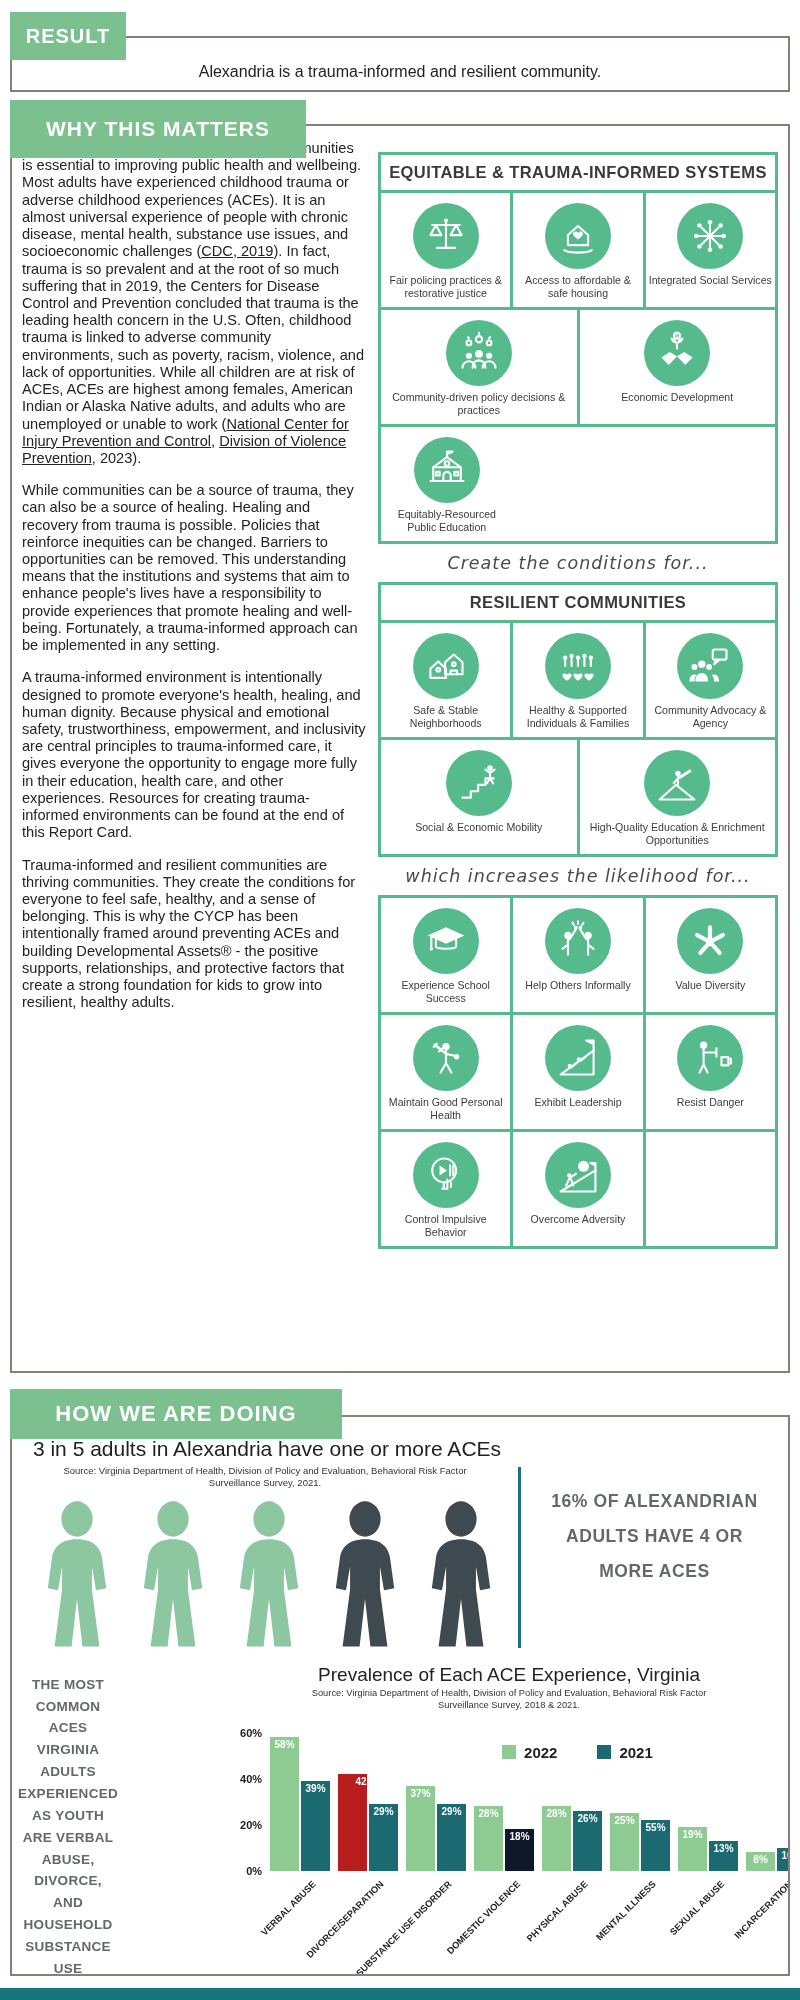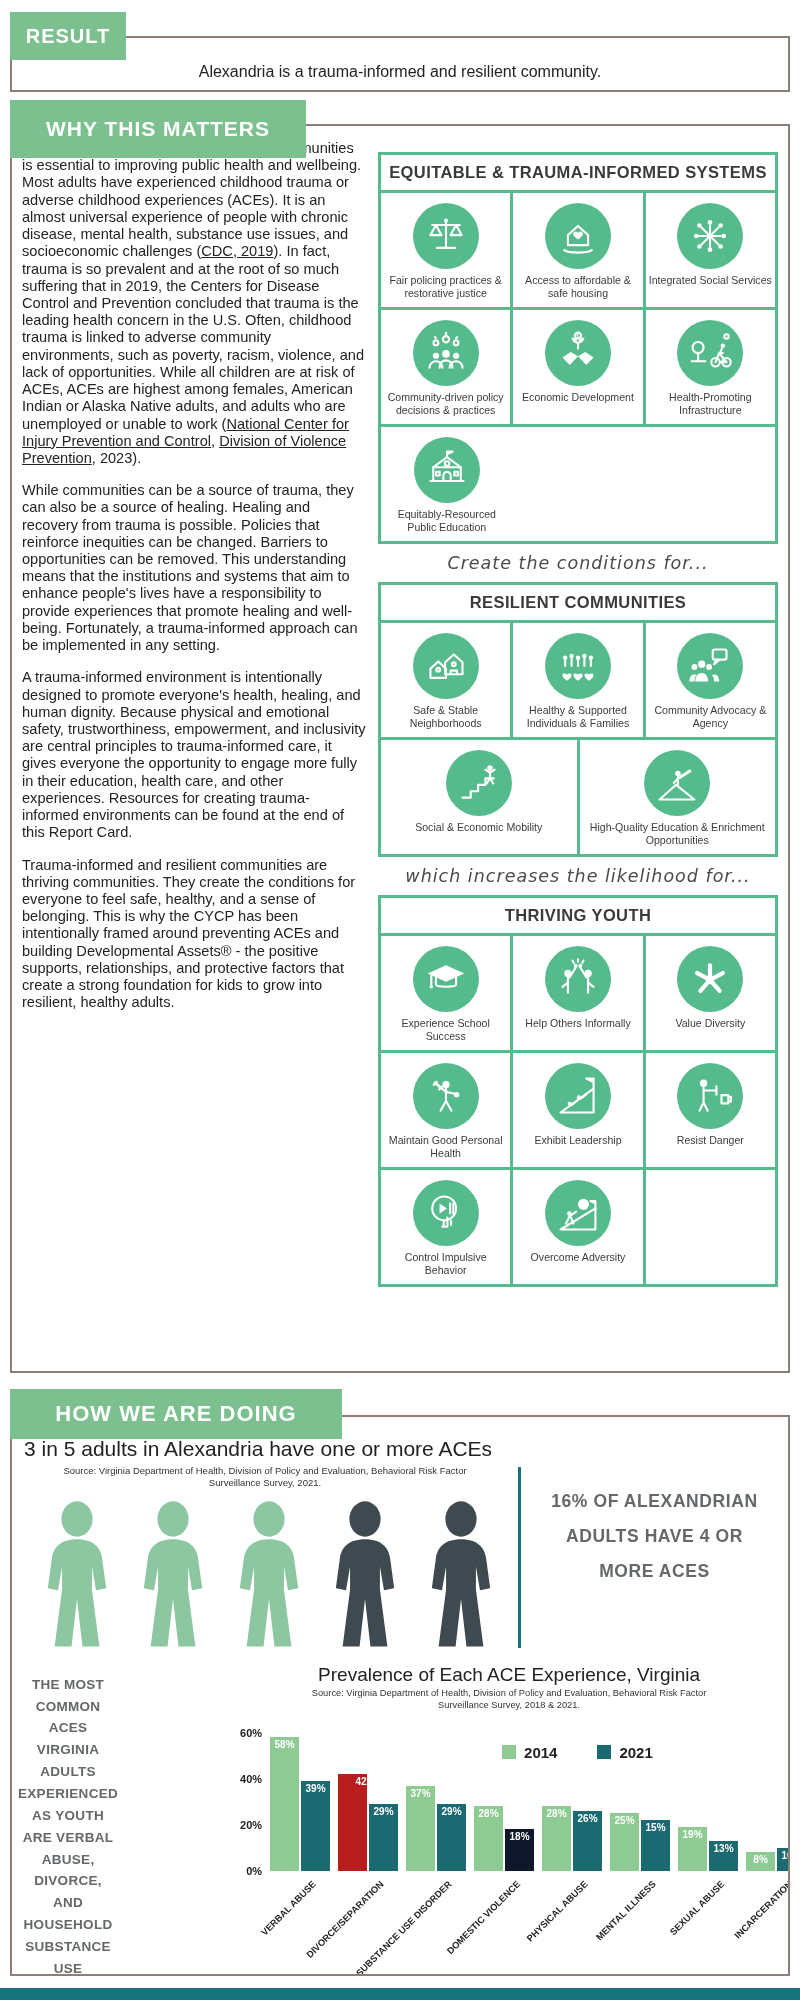--- a/index.html
+++ b/index.html
@@ -41,21 +41,21 @@
   .connector { text-align:center; font-size:17.5px; color:#4a4a4a; margin:9px 0; font-style:italic;
                letter-spacing:1px; font-family:"DejaVu Sans", sans-serif; }
 
   
   .how-section { position:relative; height:605px; }
   .how-tab { left:10px; top:6px; width:332px; height:50px; font-size:22px; }
   .how-box { position:absolute; left:10px; right:10px; top:32px; bottom:12px; border:2px solid #8c7e74;
              display:flex; flex-direction:column; overflow:hidden; }
   .how-top { display:flex; height:258px; }
   .stat-block { width:506px; padding-top:16px; }
-  .stat-headline { font-size:21px; color:#222; margin:4px 8px 4px 12px; }
+  .stat-headline { font-size:21px; color:#222; text-align:center; margin:4px 8px 4px 12px; }
   .stat-source { font-size:9.5px; color:#333; text-align:center; line-height:1.3; margin:0 40px; }
   .people-row { display:flex; gap:14px; padding:10px 0 0 24px; }
   .v-divider { width:3px; background:#17747c; margin:50px 0 8px; }
   .callout-wrap { flex:1; display:flex; align-items:center; justify-content:center; padding:0 14px; }
   .callout { font-weight:bold; color:#64686a; font-size:17.5px; line-height:2.0; letter-spacing:.6px;
              text-align:center; max-width:230px; }
   .h-divider { height:3px; background:#17747c; }
   .how-bottom { flex:1; display:flex;gap:44px; }
   .sidebar { width:146px; padding:18px 6px 0; }
   .sidebar-text { font-weight:bold; color:#64686a; font-size:13.5px; line-height:1.62; text-align:center; letter-spacing:.3px; }
@@ -169,35 +169,20 @@
                     <svg viewBox="0 0 48 48" width="44" height="44" fill="none" stroke="#ffffff" stroke-width="2.3" stroke-linecap="round" stroke-linejoin="round">
                       <path d="M7 29l9-6 8 4.5-9 9.5zM41 29l-9-6-8 4.5 9 9.5z" fill="#fff" stroke="none"></path>
                       <path d="M24 19v-5"></path>
                       <path d="M24 14c-4.3-.5-6.8-3.3-7-6.8 3.9.2 6.7 2.6 7 6.8zM24 14c4.3-.5 6.8-3.3 7-6.8-3.9.2-6.7 2.6-7 6.8z" fill="#fff" stroke="none"></path>
                       <circle cx="24" cy="5" r="3.4"></circle>
                       <text x="24" y="7.3" text-anchor="middle" font-size="6.5" fill="#fff" stroke="none" font-family="sans-serif">$</text>
                     </svg>
                   </div>
                   <div class="cell-label">Economic Development</div>
                 </div>
-                <div class="grid-cell">
-                  <div class="icon-circle">
-                    <svg viewBox="0 0 48 48" width="44" height="44" fill="none" stroke="#ffffff" stroke-width="2.3" stroke-linecap="round" stroke-linejoin="round">
-                      <circle cx="11" cy="18" r="6"></circle>
-                      <path d="M11 24v9M4 33h15"></path>
-                      <circle cx="30" cy="34" r="4.6"></circle>
-                      <circle cx="42" cy="34" r="4.6"></circle>
-                      <path d="M30 34l4-10h4M34 24l8 10M35 34h7"></path>
-                      <circle cx="38" cy="16" r="2.4" fill="#fff" stroke="none"></circle>
-                      <path d="M37 19l-2 5"></path>
-                      <circle cx="42" cy="6" r="2.4"></circle>
-                    </svg>
-                  </div>
-                  <div class="cell-label">Health-Promoting Infrastructure</div>
-                </div>
               </div>
               <div class="grid-row single">
                 <div class="grid-cell">
                   <div class="icon-circle">
                     <svg viewBox="0 0 48 48" width="44" height="44" fill="none" stroke="#ffffff" stroke-width="2.3" stroke-linecap="round" stroke-linejoin="round">
                       <path d="M6 36h36M9 36V21h30v15"></path>
                       <path d="M9 21l15-11 15 11"></path>
                       <path d="M24 10V4h6l-6 2.6"></path>
                       <circle cx="24" cy="17" r="2.5"></circle>
                       <path d="M20 36v-6a4 4 0 018 0v6"></path>
@@ -279,21 +264,20 @@
                       <path d="M25 17v9M25 19l-4.5 5"></path>
                       <path d="M27 18l11-7" stroke-width="3.2"></path>
                     </svg>
                   </div>
                   <div class="cell-label">High-Quality Education &amp; Enrichment Opportunities</div>
                 </div>
               </div>
             </div>
           <div class="connector">which increases the likelihood for...</div>
           <div class="icon-box" id="box-2">
-              <div class="icon-box-title">THRIVING YOUTH</div>
               <div class="grid-row">
                 <div class="grid-cell">
                   <div class="icon-circle">
                     <svg viewBox="0 0 48 48" width="44" height="44" fill="none" stroke="#ffffff" stroke-width="2.3" stroke-linecap="round" stroke-linejoin="round">
                       <path d="M24 9L4 18l20 9 20-9z" fill="#fff" stroke="none"></path>
                       <path d="M13 22v8c0 3.2 22 3.2 22 0v-8"></path>
                       <path d="M8 20v10"></path>
                       <circle cx="8" cy="32.5" r="1.9" fill="#fff" stroke="none"></circle>
                     </svg>
                   </div>
@@ -434,21 +418,21 @@
         <div class="sidebar">
           <div class="sidebar-text">THE MOST COMMON ACES VIRGINIA ADULTS EXPERIENCED AS YOUTH ARE VERBAL ABUSE, DIVORCE, AND HOUSEHOLD SUBSTANCE USE DISORDER.</div>
         </div>
         <div class="v-divider2"></div>
         <div class="chart-area">
           <div class="chart-title">Prevalence of Each ACE Experience, Virginia</div>
           <div class="chart-source">Source: Virginia Department of Health, Division of Policy and Evaluation, Behavioral Risk Factor Surveillance Survey, 2018 &amp; 2021.</div>
           <div class="legend" id="chart-legend">
               <div class="legend-item">
                 <span class="legend-swatch" style="background: rgb(142, 203, 146);"></span>
-                <span>2014</span>
+                <span>2022</span>
               </div>
               <div class="legend-item">
                 <span class="legend-swatch" style="background: rgb(27, 106, 113);"></span>
                 <span>2021</span>
               </div>
             </div>
           <div class="plot" id="chart-plot">
               <span class="ytick" style="bottom: -6px;">0%</span>
               <span class="ytick" style="bottom: 40px;">20%</span>
               <span class="ytick" style="bottom: 86px;">40%</span>
@@ -496,21 +480,21 @@
                 <div class="bar" style="height: 59.8px; background: rgb(27, 106, 113);">
                   <span class="bar-value">26%</span>
                 </div>
                 <div class="xlabel">Physical Abuse</div>
               </div>
               <div class="bar-group">
                 <div class="bar" style="height: 57.5px; background: rgb(142, 203, 146);">
                   <span class="bar-value">25%</span>
                 </div>
                 <div class="bar" style="height: 50.6px; background: rgb(27, 106, 113);">
-                  <span class="bar-value">15%</span>
+                  <span class="bar-value">55%</span>
                 </div>
                 <div class="xlabel">Mental Illness</div>
               </div>
               <div class="bar-group">
                 <div class="bar" style="height: 43.7px; background: rgb(142, 203, 146);">
                   <span class="bar-value">19%</span>
                 </div>
                 <div class="bar" style="height: 29.9px; background: rgb(27, 106, 113);">
                   <span class="bar-value">13%</span>
                 </div>

